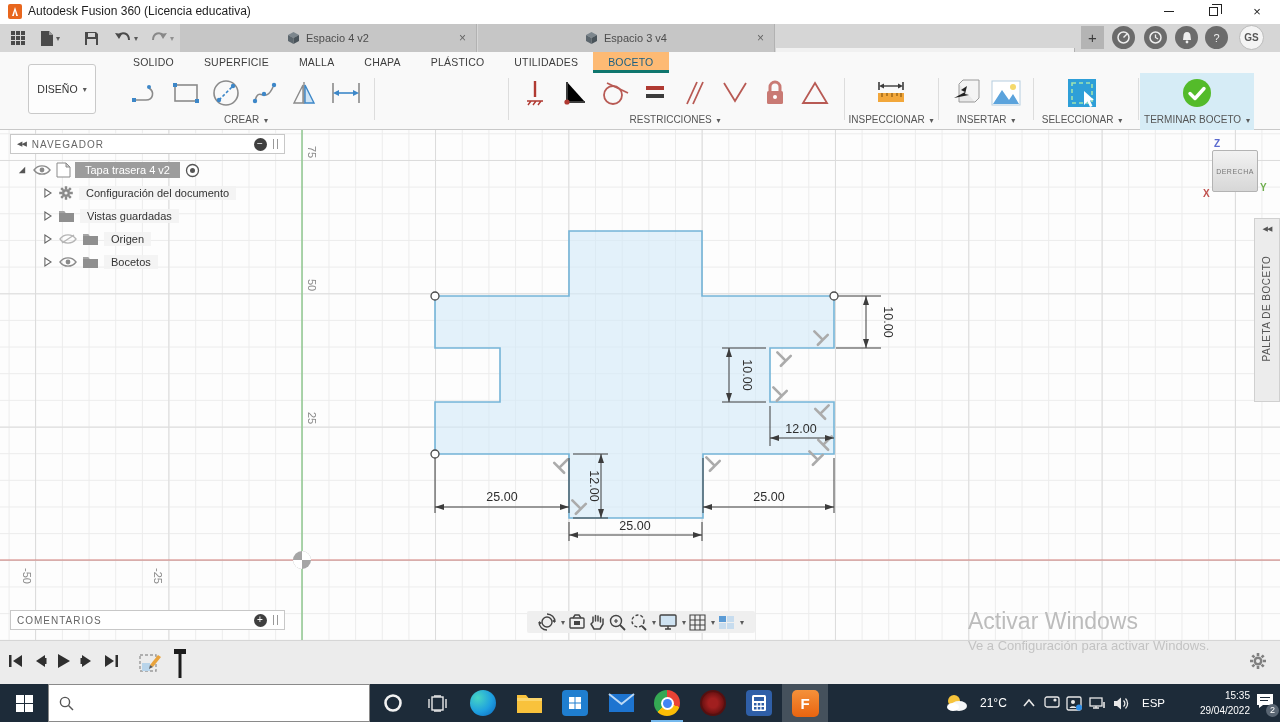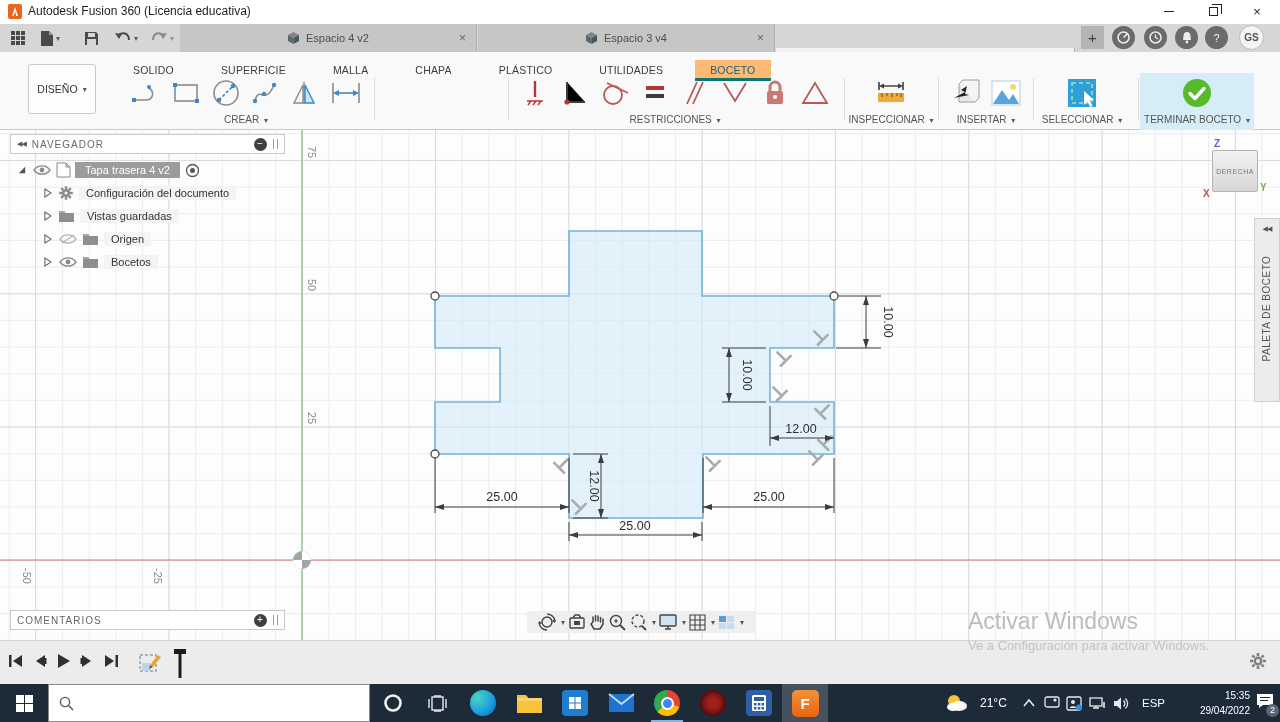--- a/index.html
+++ b/index.html
@@ -26,21 +26,21 @@
   .doc-tab.active { background:#f1f1f1; color:#333;margin-top:24px; }
   .tab-close { position:absolute; right:10px; top:7px; font-size:12px; color:#666; line-height:14px; }
   .cube { width:13px; height:12px; }
   #plus-tab { left:1081px; top:2px; width:23px; height:23px; background:#b4b4b4; display:flex; align-items:center; justify-content:center; font-size:15px; color:#3c3c3c; }
   .circ-ico { top:2px; width:23px; height:23px; border-radius:50%; background:#6b6b6b; display:flex; align-items:center; justify-content:center; color:#eee; font-size:11px; }
   #avatar { left:1239px; top:1px; width:25px; height:25px; border-radius:50%; background:#f4f4f4; border:1px solid #bbb; display:flex; align-items:center; justify-content:center; font-size:10px; color:#555; font-weight:bold; }
 
   
   #ribbon { left:0; top:52px; width:1280px; height:78px; background:#f9f9f9; border-bottom:1px solid #c9c9c9; }
   #diseno-btn { left:28px; top:12px; width:68px; height:50px; background:#fdfdfd; border:1px solid #c9c9c9; border-radius:3px; display:flex; align-items:center; justify-content:center; font-size:10.5px; color:#333; gap:3px; }
-  #ribbon-tabs { left:118px; top:8px; height:21px; display:flex;gap:17px; }
+  #ribbon-tabs { left:118px; top:0; height:21px; display:flex; }
   .rtab { padding:0 15px; line-height:21px; font-size:10.5px; color:#3d3d3d; letter-spacing:.2px; }
   .rtab.active { background:#fdba74; border-bottom:3px solid #0f766e; color:#1a5f82; }
   .rgroup { top:21px; height:57px; }
   .rgroup .icons { display:flex; justify-content:center; align-items:center; height:40px; }
   .rgroup .glabel { text-align:center; font-size:10px; color:#555; margin-top:1px; }
   .ricon { width:40px; height:38px; display:flex; align-items:center; justify-content:center; }
   .rsep { top:26px; width:1px; height:42px; background:#ddd; }
   #grp-terminar { background:#d6ecf6; }
 
   

